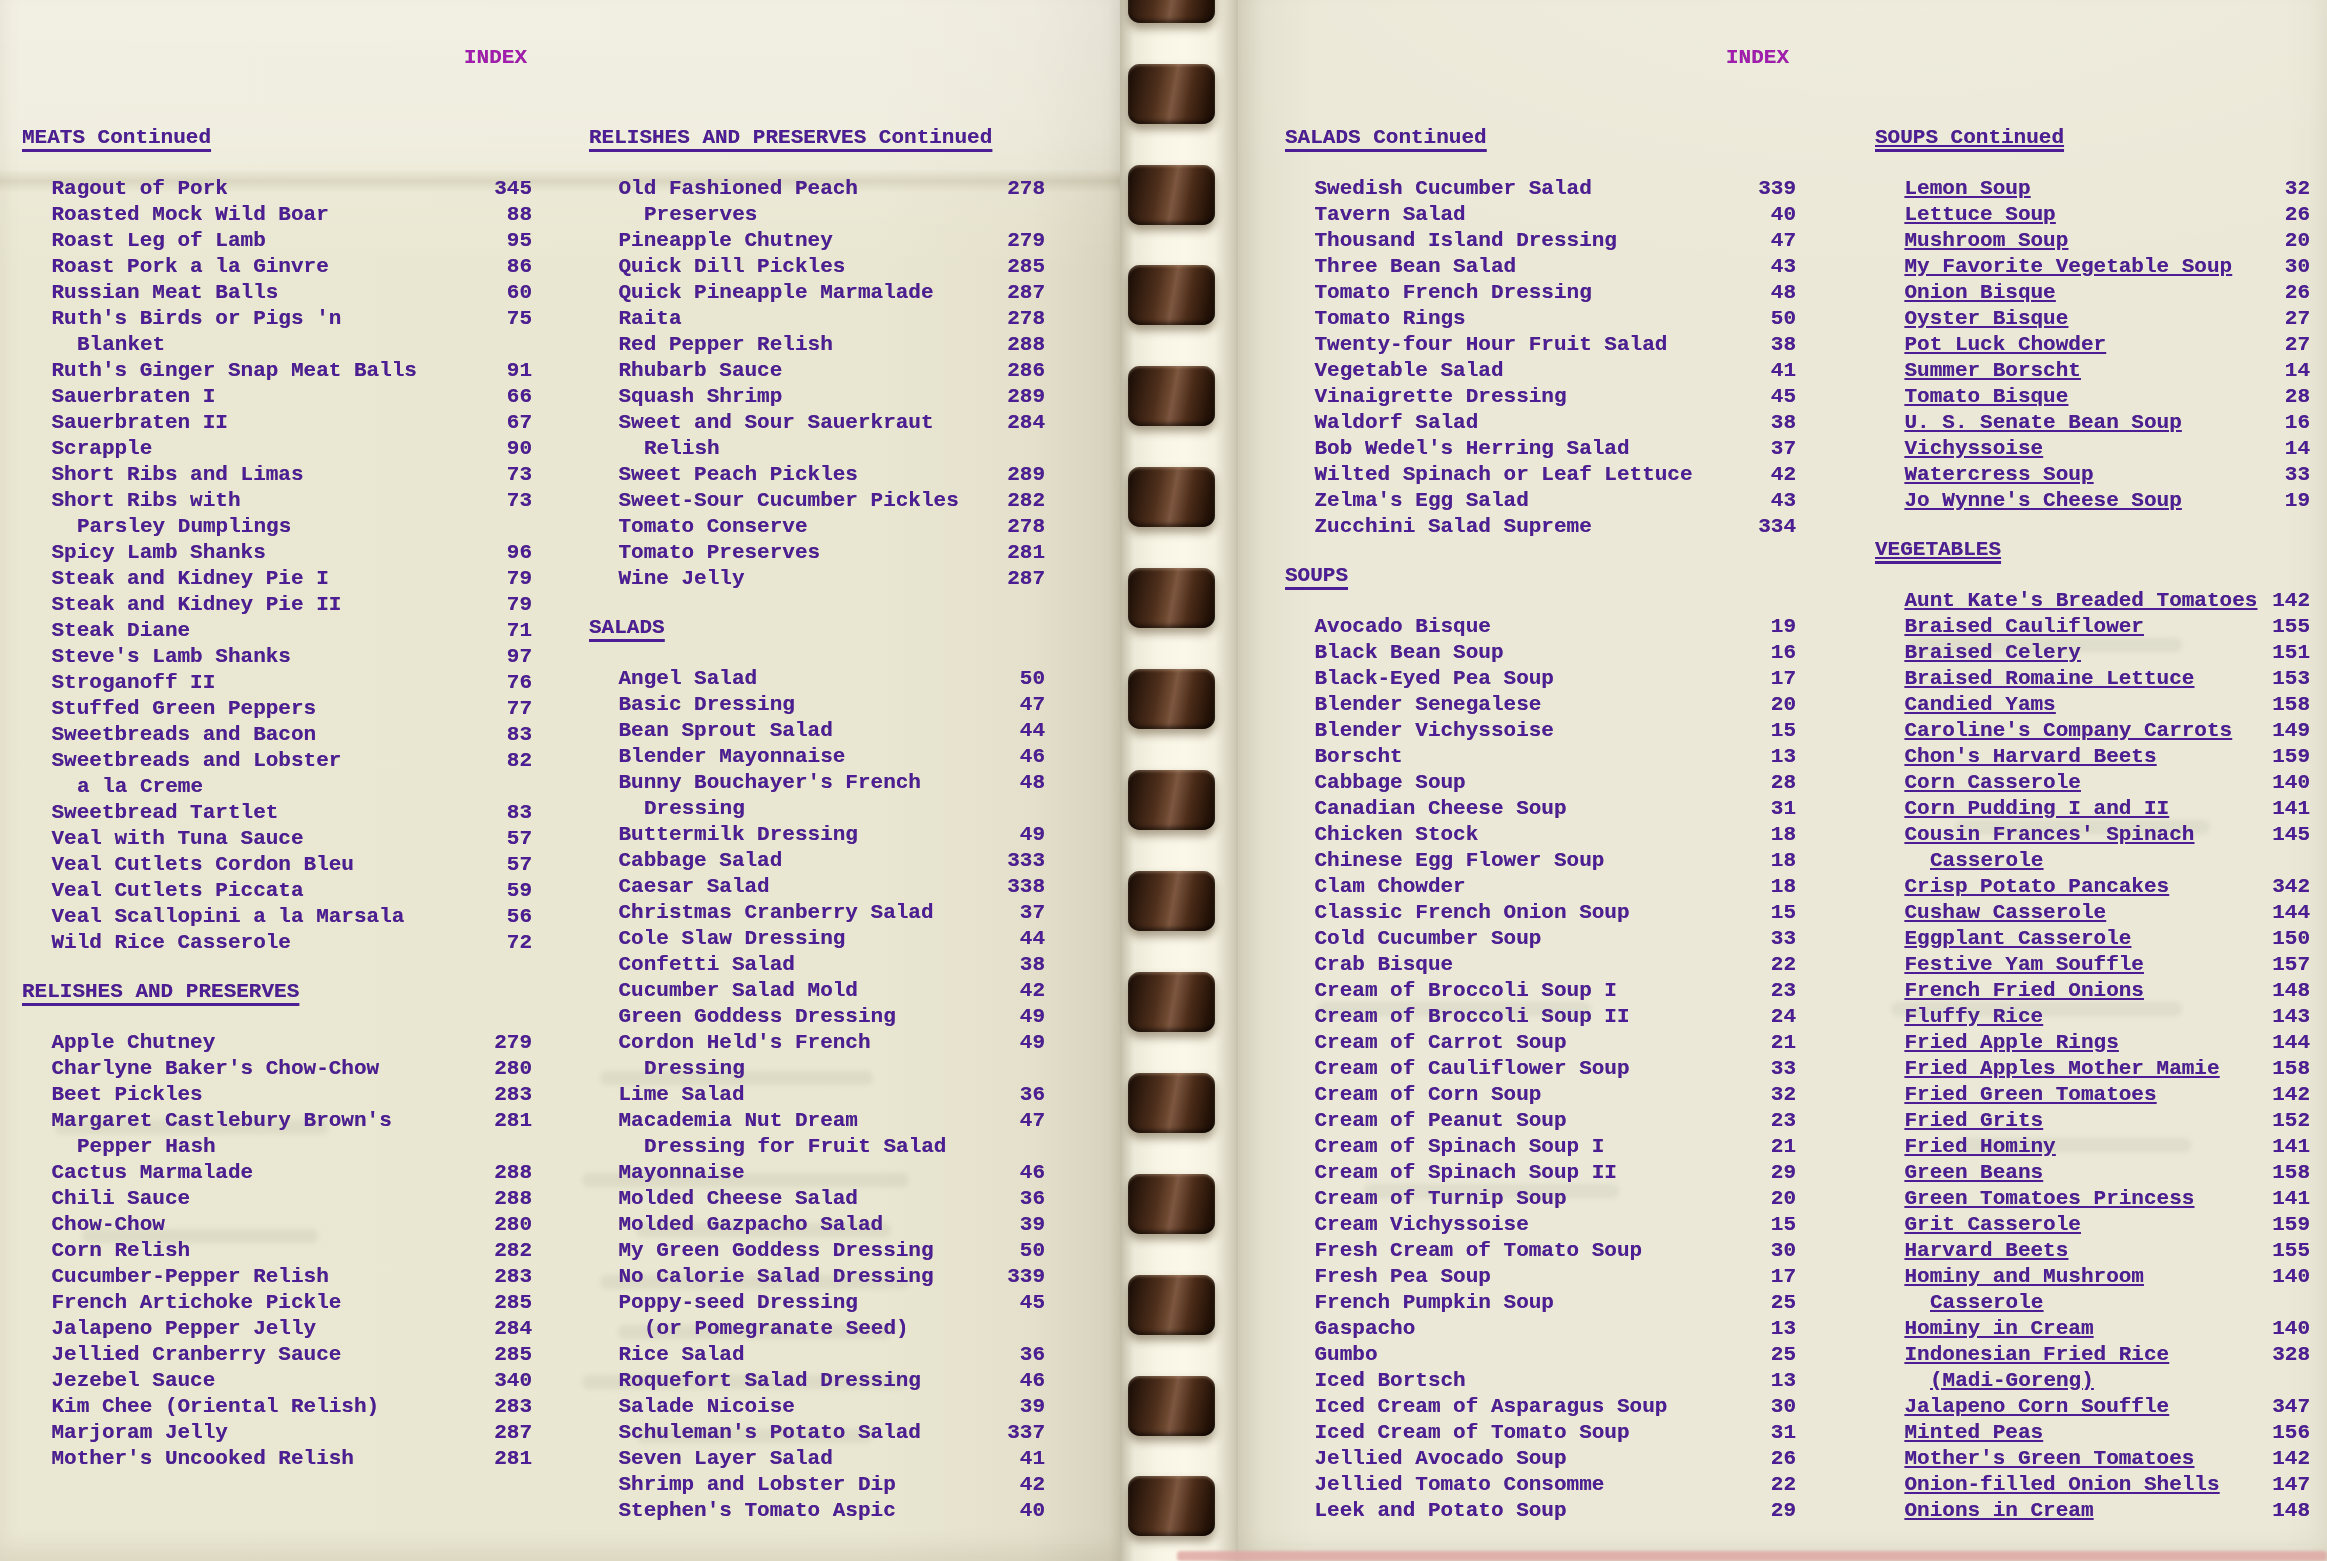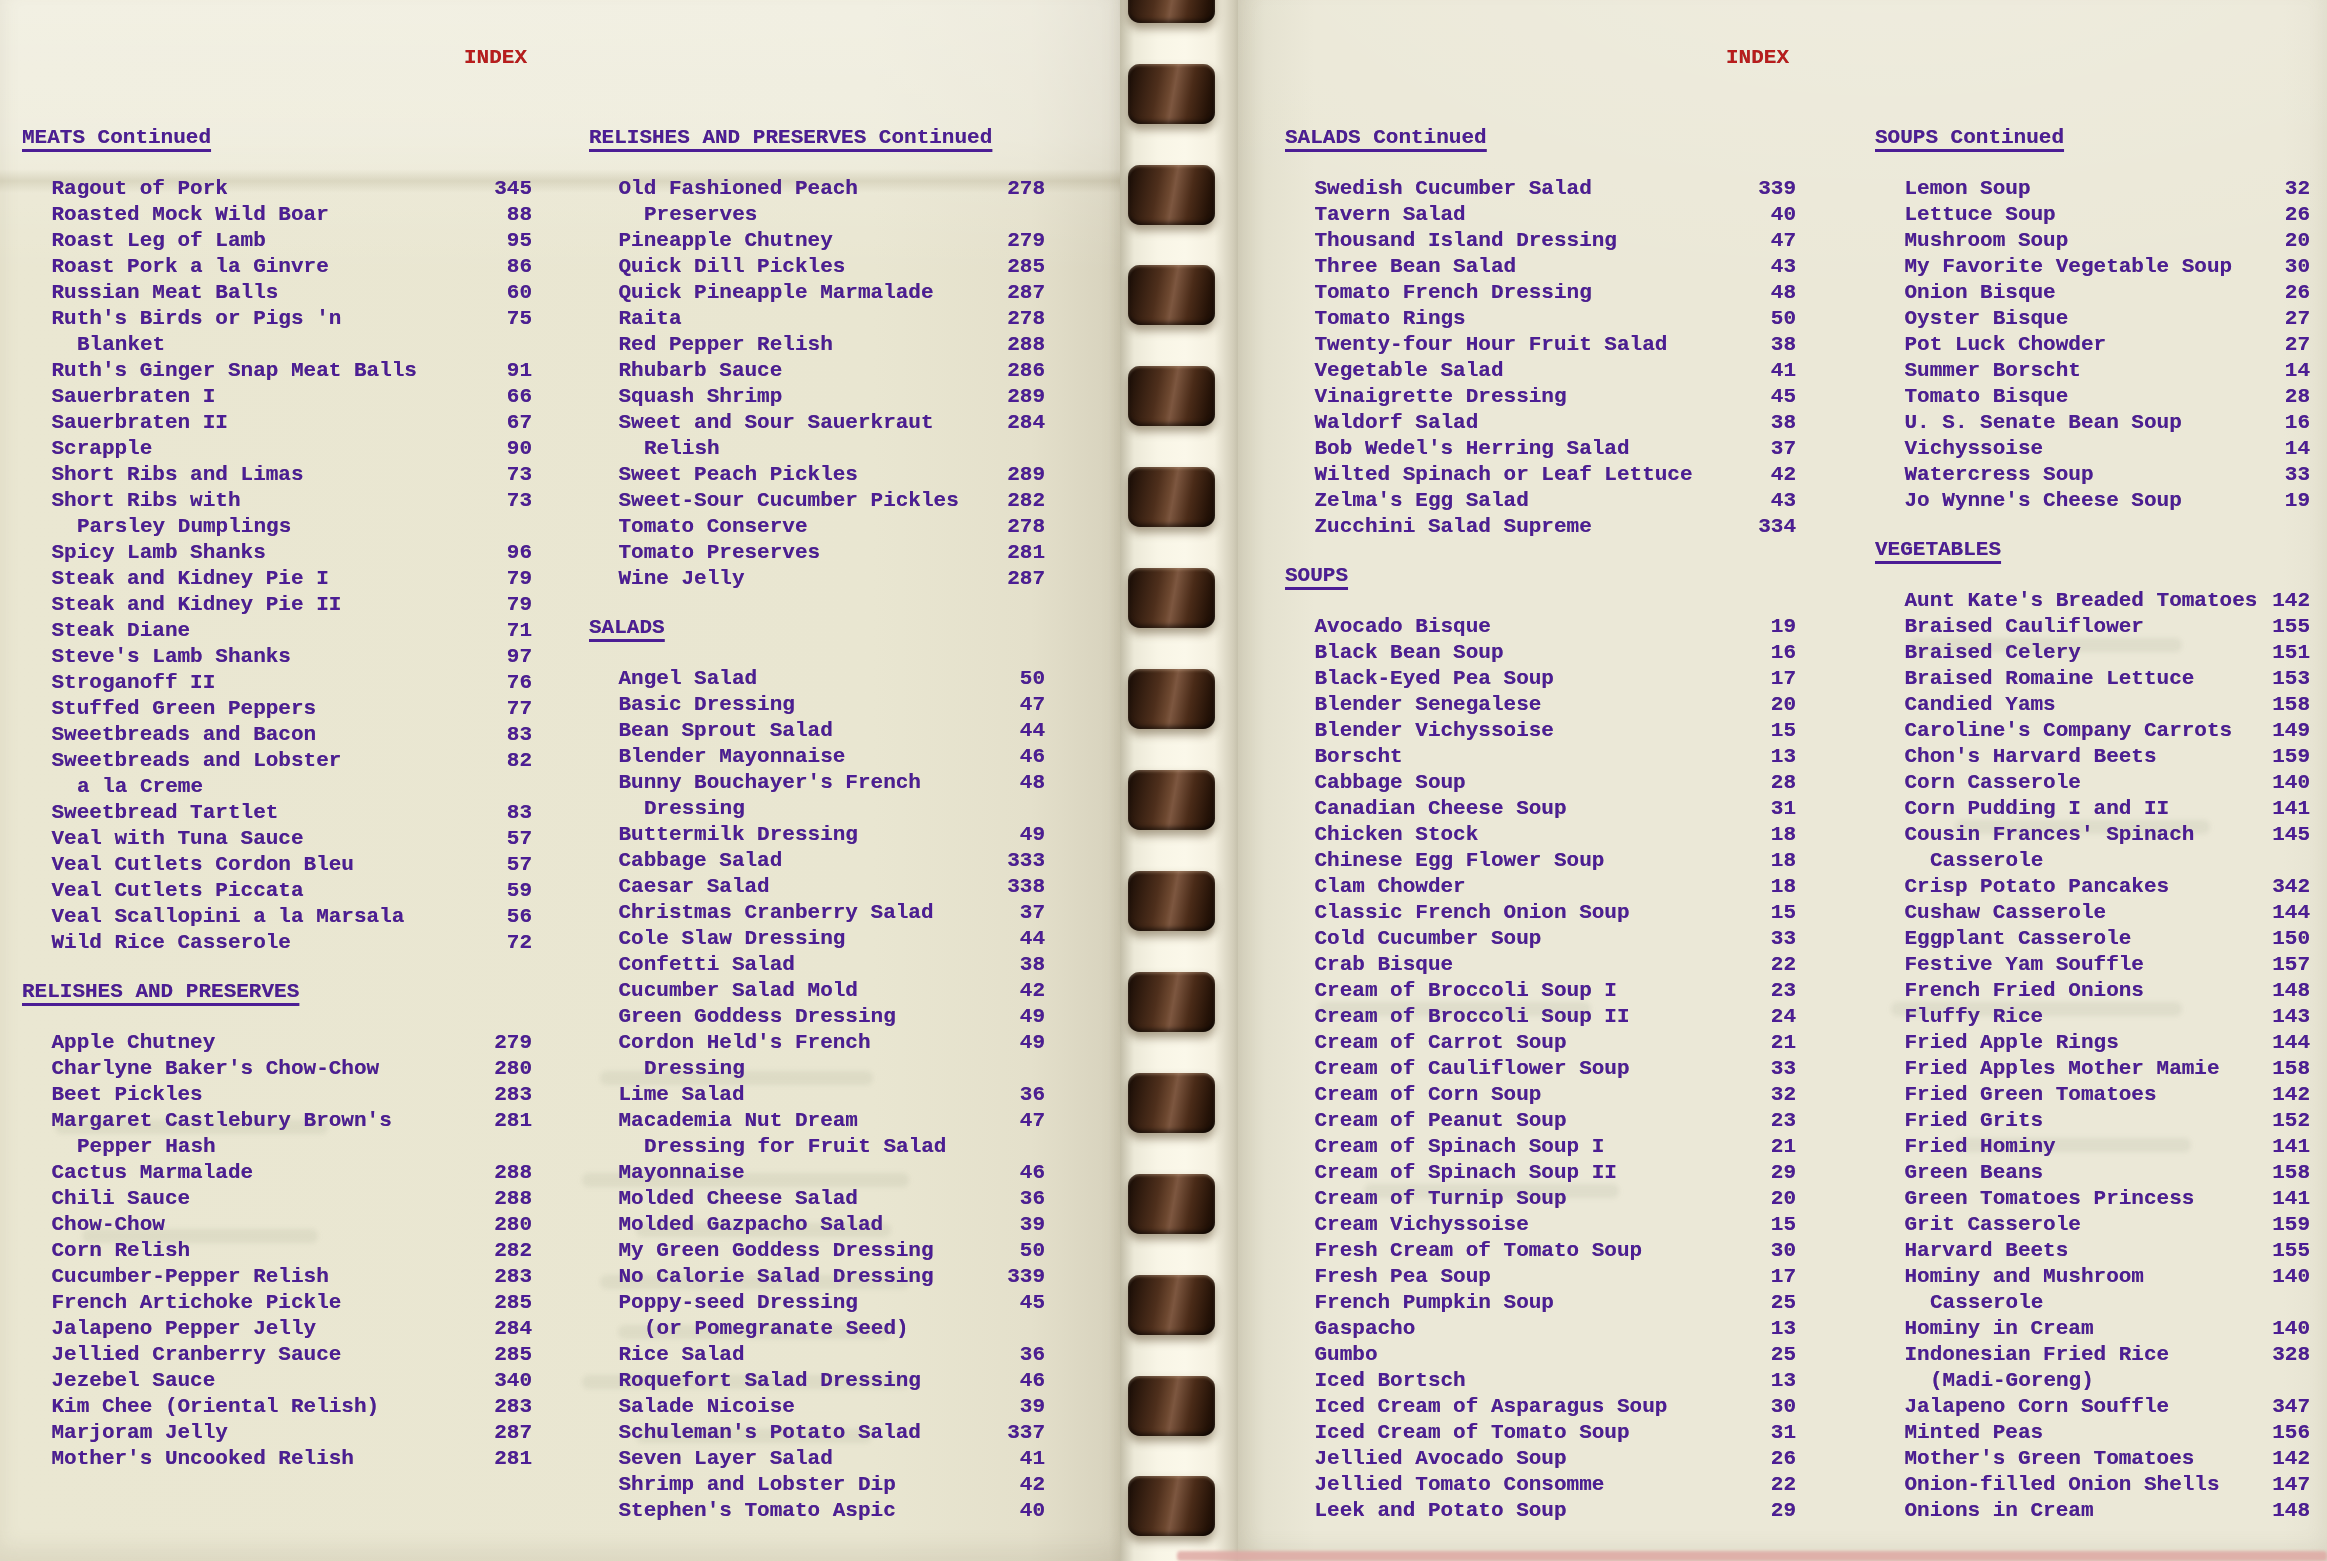--- a/index.html
+++ b/index.html
@@ -33,34 +33,34 @@
     position:absolute;left:1128px;width:87px;height:60px;border-radius:11.8px;
     background:linear-gradient(100deg, #170c06 0%, #2e1a0e 14%, #4e2f1c 34%, #6d4830 47%, #7d5740 52%, #4a2b18 70%, #241207 90%, #170c06 100%);
     box-shadow: 0 5.5px 8.2px rgba(80,60,30,0.45), inset 0 1.8px 2.7px rgba(255,225,190,0.28), inset 0 -2.7px 4.5px rgba(0,0,0,0.55);
   }
   .peek{
     position:absolute;left:1177px;top:1551px;width:1150px;height:10px;
     background:#dfa9a4;filter:blur(1.8px);opacity:0.85;border-radius:3.6px;
   }
   .index-title{
     position:absolute;top:45px;
-    font-size:21px;font-weight:700;color:#b91c1c;line-height:26px;white-space:nowrap;
+    font-size:21px;font-weight:700;color:#a21caf;line-height:26px;white-space:nowrap;
     text-shadow:0 0 0.5px rgba(42,40,34,0.55);
   }
   #titleL{left:464px;}
   #titleR{left:1726px;}
   .col{
     position:absolute;top:125px;
     font-size:21px;font-weight:700;color:#4c1d95;line-height:26px;
     text-shadow:0 0 0.5px rgba(42,40,34,0.55);
   }
   #colL1{left:22px;width:510px;}
   #colL2{left:589px;width:456px;}
   #colR1{left:1285px;width:511px;}
-  #colR2{left:1875px;width:435px;}
+  #colR2{left:1875px;width:435px;text-decoration:underline;}
   .sec + .sec{margin-top:23.6px;}
   .sec-h{
     text-decoration:underline;
     text-decoration-thickness:2.7px;
     text-underline-offset:5.5px;
     margin-bottom:24.5px;
     white-space:nowrap;
   }
   .entry{position:relative;padding-left:55px;padding-right:58px;text-indent:-25.5px;}
   .entry .nm{white-space:nowrap;}

